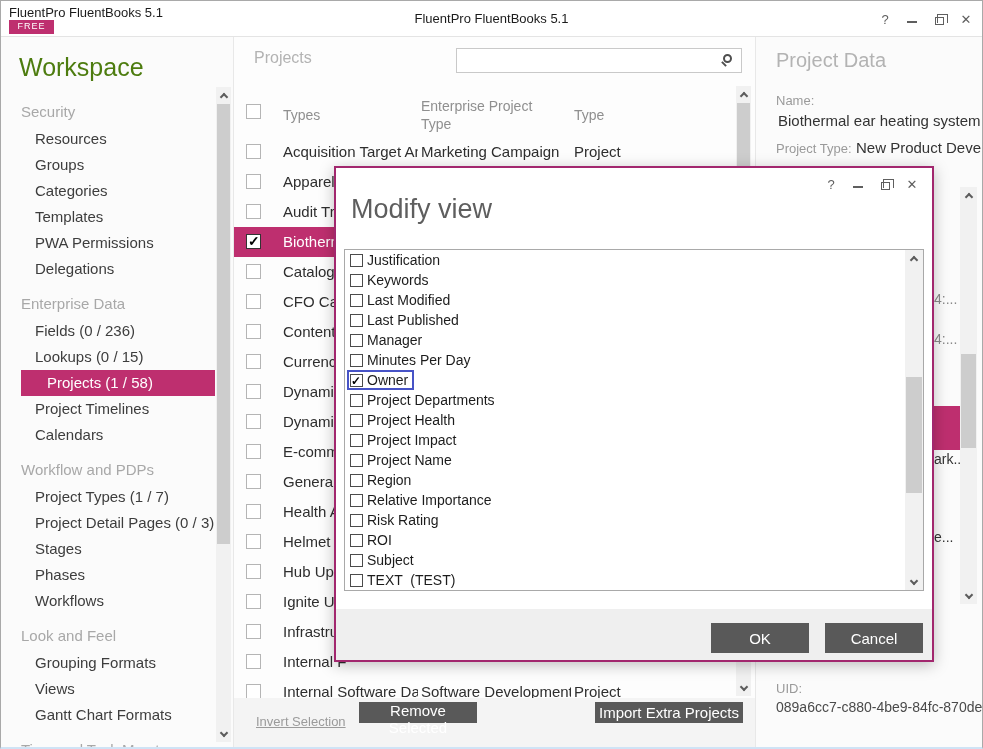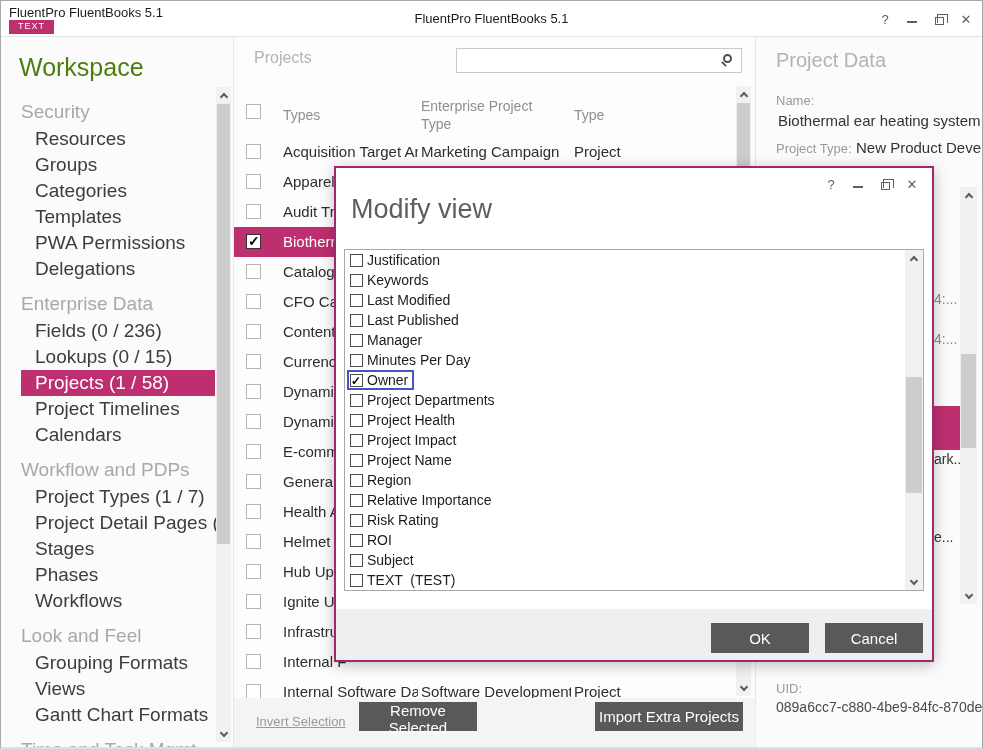--- a/index.html
+++ b/index.html
@@ -26,24 +26,24 @@
   .sb-btn.top{top:0;} .sb-btn.bottom{bottom:0;}
   .sb-thumb{position:absolute;left:1px;right:1px;background:#cdcdcd;}
   .chev{display:inline-block;width:6px;height:6px;border-right:2px solid #5c5c5c;border-bottom:2px solid #5c5c5c;}
   .chev.up{transform:rotate(-135deg);margin-top:3px;}
   .chev.down{transform:rotate(45deg);margin-bottom:3px;}
 
   
   #sidebar{position:absolute;left:0;top:36px;bottom:0;width:233px;background:#fbfbfb;border-right:1px solid #e8e8e8;overflow:hidden;}
   #workspace-title{margin:16px 0 0 18px;font-size:25px;font-weight:300;color:#4d7c0f;}
   #sidebar-list{margin-top:8px;}
-  .nav-entry{font-size:19px;line-height:16px;white-space:nowrap;overflow:hidden;}
+  .nav-entry{font-size:15px;line-height:16px;white-space:nowrap;overflow:hidden;}
   .nav-entry.section{color:#a8a8a8;padding:14px 0 6px 20px;}
   .nav-entry.item{color:#3d3d3d;padding:5px 0 5px 34px;cursor:default;}
-  .nav-entry.item.selected{background:var(--accent);color:#fff;margin-left:20px;margin-right:18px;padding-left:14px;}
+  .nav-entry.item.selected{background:var(--accent);color:#fff;margin-left:20px;margin-right:18px;padding-left:26px;}
   #sidebar-scroll{right:2px;top:50px;height:655px;}
 
   
   #projects-panel{position:absolute;left:233px;top:36px;bottom:0;width:522px;background:#fdfdfd;border-right:1px solid #e8e8e8;overflow:hidden;}
   #projects-title{position:absolute;left:20px;top:12px;font-size:16px;font-weight:300;color:#b3b3b3;}
   #projects-search{position:absolute;left:222px;top:11px;width:286px;height:25px;background:#fff;border:1px solid #c9c9c9;}
   #projects-search input{position:absolute;left:4px;top:1px;right:26px;height:21px;border:none;outline:none;font-size:13px;background:transparent;width:250px;}
   .search-icon{position:absolute;right:9px;top:5px;width:9px;height:9px;border:2px solid #4f4f4f;border-radius:50%;}
   .search-icon::after{content:"";position:absolute;width:6px;height:2px;background:#4f4f4f;transform:rotate(45deg);left:-4px;top:7px;}
   #table-header{position:absolute;left:0;top:52px;right:20px;height:48px;color:#8f8f8f;font-size:14px;}
@@ -58,21 +58,21 @@
   .trow{position:relative;height:30px;font-size:15px;color:#2e2e2e;}
   .trow.selected{background:var(--accent);color:#fff;}
   .trow .cb{position:absolute;left:12px;top:7px;}
   .cell{position:absolute;top:0;line-height:30px;white-space:nowrap;overflow:hidden;}
   .cell.name{left:49px;width:135px;}
   .cell.ept{left:187px;width:150px;}
   .cell.type{left:340px;width:120px;}
   #mid-scroll{right:4px;top:49px;height:610px;}
   #projects-footer{position:absolute;left:0;right:0;bottom:0;height:49px;background:#f4f4f4;}
   #invert-link{position:absolute;left:22px;top:16px;font-size:13px;color:#9b9b9b;text-decoration:underline;cursor:pointer;}
-  .gray-btn{position:absolute;top:4px;height:29px;background:var(--btn);color:#fff;border:none;font-size:15px;cursor:pointer;}
+  .gray-btn{position:absolute;top:4px;height:21px;background:var(--btn);color:#fff;border:none;font-size:15px;cursor:pointer;}
   #remove-btn{left:125px;width:118px;}
   #import-btn{left:361px;width:148px;}
 
   
   #data-panel{position:absolute;left:755px;top:36px;right:0;bottom:0;background:#fbfbfb;overflow:hidden;}
   #data-title{position:absolute;left:20px;top:12px;font-size:20px;font-weight:300;color:#b3b3b3;}
   .pd-label{position:absolute;font-size:13px;color:#9a9a9a;white-space:nowrap;}
   .pd-value{position:absolute;font-size:15px;color:#333;white-space:nowrap;overflow:hidden;}
   #pd-name-label{left:20px;top:56px;}
   #pd-name-value{left:22px;top:75px;width:206px;}
@@ -103,21 +103,21 @@
   #cancel-btn{position:absolute;left:489px;top:455px;width:98px;height:30px;}
   .dlg-btn{background:var(--btn);color:#fff;border:none;font-size:15px;cursor:pointer;}
 </style>
 </head>
 <body>
 
 <div id="window">
 
   <header id="titlebar">
     <span id="tb-left-title">FluentPro FluentBooks 5.1</span>
-    <span id="free-badge">TEXT</span>
+    <span id="free-badge">FREE</span>
     <div id="tb-center-title">FluentPro FluentBooks 5.1</div>
     <div id="tb-controls">
       <span class="tb-btn">?</span>
       <span class="tb-btn">
           <span class="min-bar"></span>
         </span>
       <span class="tb-btn">
           <span class="restore-icon"></span>
         </span>
       <span class="tb-btn">✕</span>

